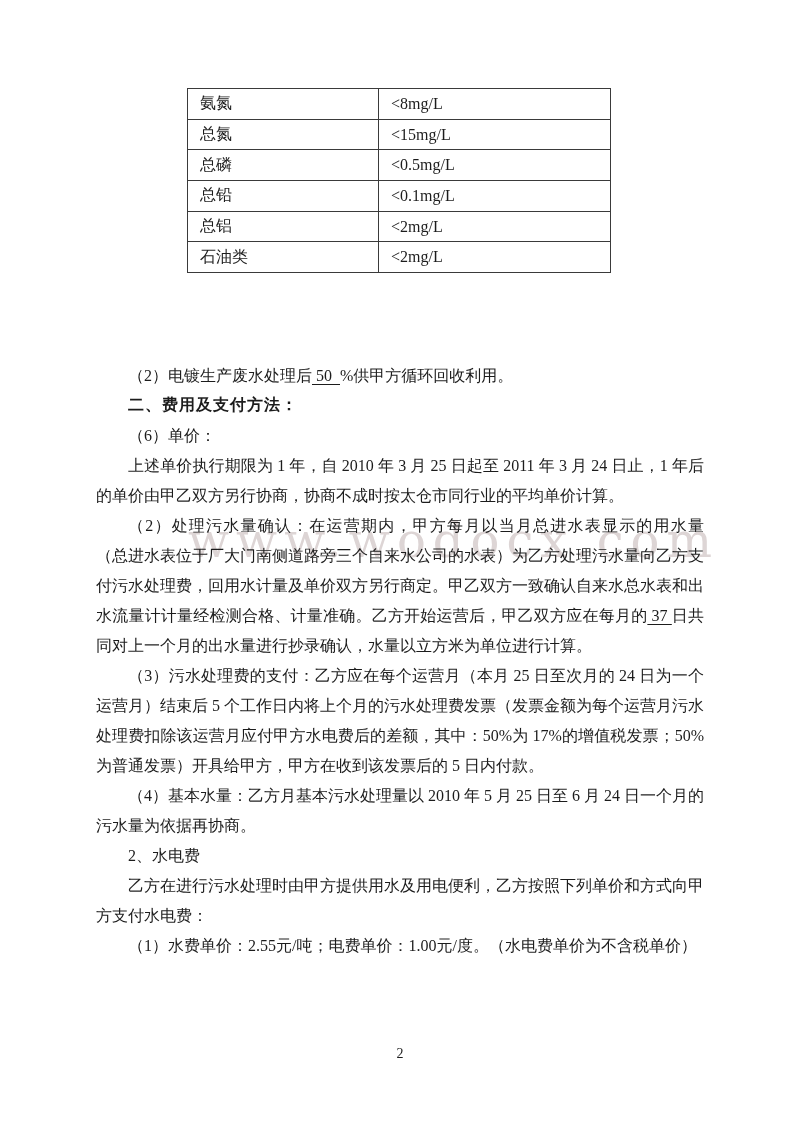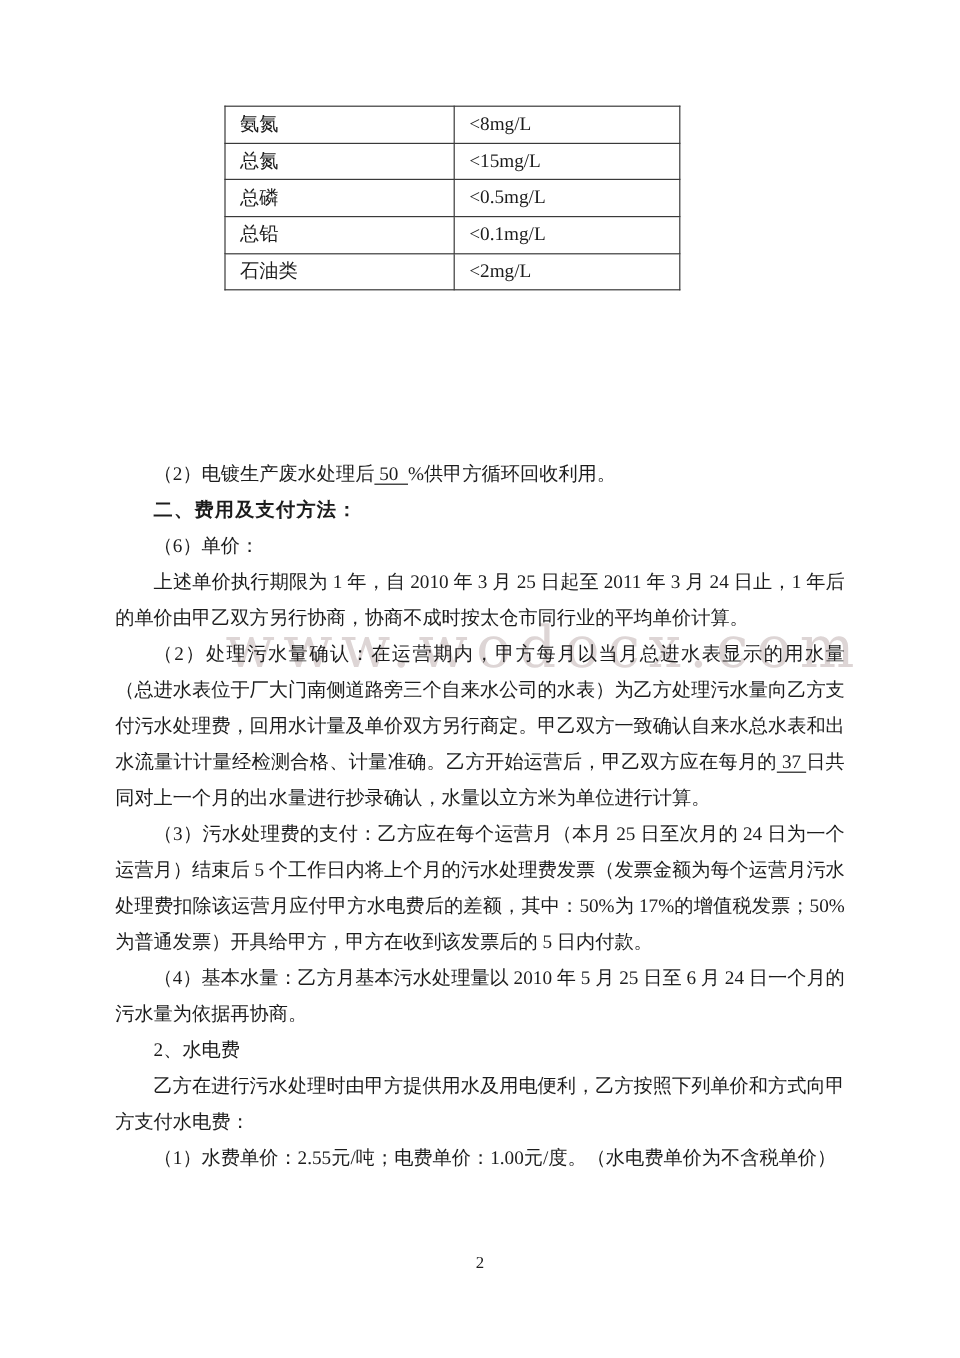--- a/index.html
+++ b/index.html
@@ -26,38 +26,38 @@
     color: #ddd5d5;
     z-index: 0;
     font-family: "DejaVu Serif", "Liberation Serif", serif;
     white-space: nowrap;
     user-select: none;
   }
   table.limits {
     position: absolute;
     left: 187px;
     top: 88px;
-    width: 380px;
+    width: 424px;
     border-collapse: collapse;
     z-index: 1;
     table-layout: fixed;
   }
   table.limits td {
     border: 1px solid #3a3a3a;
     height: 29.7px;
     font-size: 16px;
     padding: 0 4px 0 12px;
     vertical-align: middle;
     background: transparent;
   }
   table.limits td.param { width: 174px; }
   .body-text {
     position: absolute;
     left: 96px;
-    top: 381px;
+    top: 361px;
     width: 608px;
     z-index: 1;
     font-size: 16px;
     line-height: 30px;
     text-align: justify;
   }
   .body-text p {
     margin: 0;
     text-indent: 32px;
   }
@@ -100,20 +100,24 @@
       </tr>
       <tr>
         <td class="param">总磷</td>
         <td class="value">&lt;0.5mg/L</td>
       </tr>
       <tr>
         <td class="param">总铅</td>
         <td class="value">&lt;0.1mg/L</td>
       </tr>
       <tr>
+        <td class="param">总铝</td>
+        <td class="value">&lt;2mg/L</td>
+      </tr>
+      <tr>
         <td class="param">石油类</td>
         <td class="value">&lt;2mg/L</td>
       </tr>
     </tbody>
   </table>
 
   <div class="body-text">
     <p><span>（2）电镀生产废水处理后</span><span class="blank"> 50  </span><span>%供甲方循环回收利用。</span></p>
 
     <p class="heading">二、费用及支付方法：</p>

